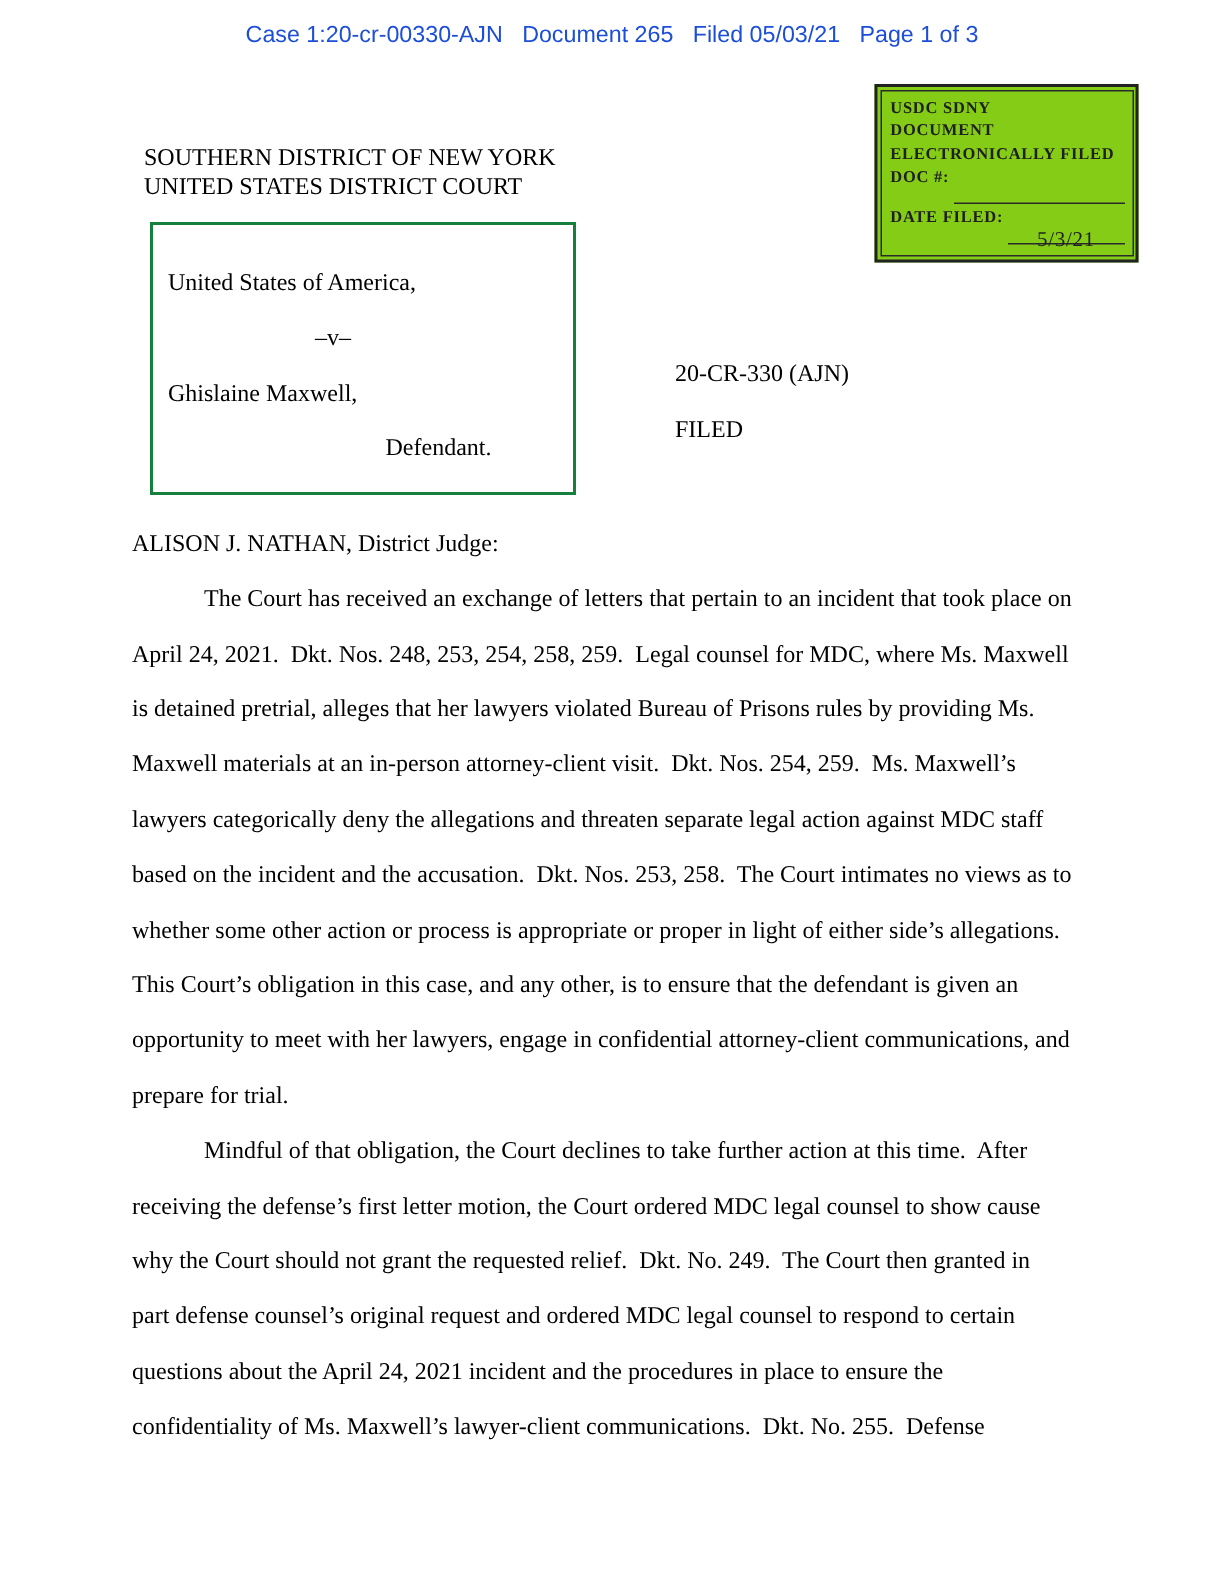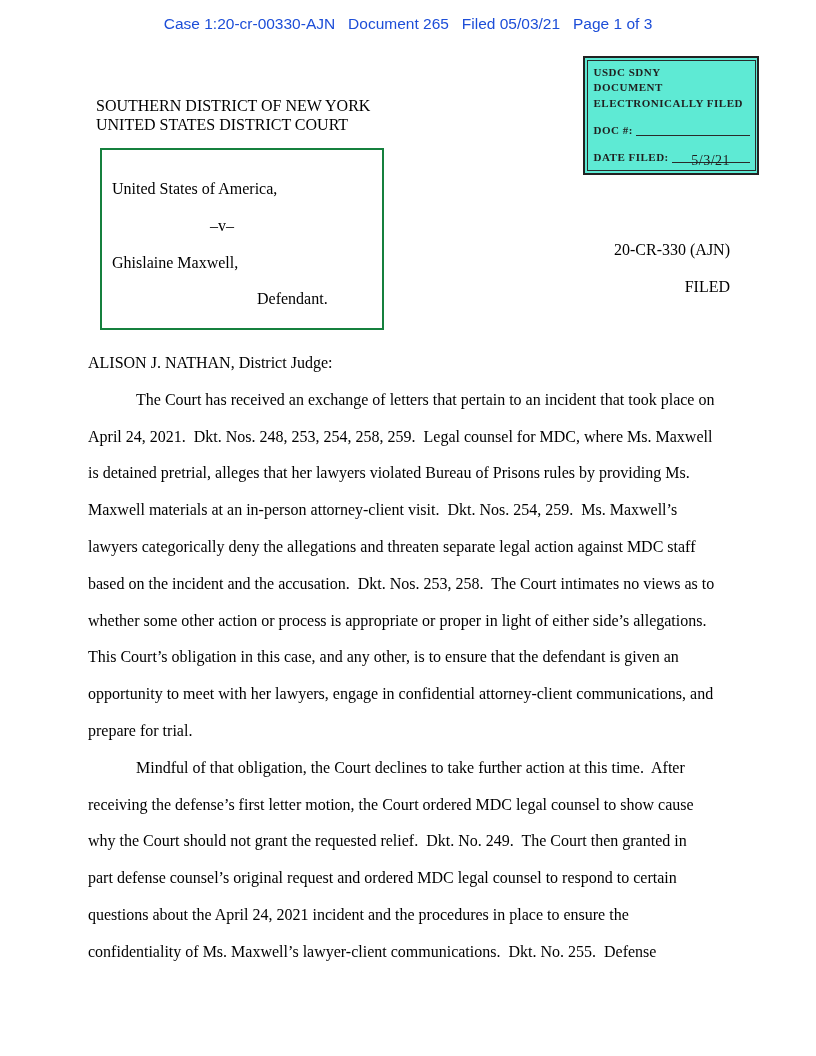--- a/index.html
+++ b/index.html
@@ -31,39 +31,39 @@
   }
 
   
   .stamp {
     position: absolute;
     top: 56px;
     left: 583px;
     width: 176px;
     border: 2.5px solid #222222;
     box-sizing: border-box;
-    background: #5eead4;
+    background: #84cc16;
   }
   .stamp-inner {
     border: 1px solid #2a2a2a;
     margin: 1.5px;
     padding: 4px 5px 5px 6px;
   }
   .stamp-line {
     font-family: "Liberation Serif", serif;
     font-weight: bold;
     font-size: 11px;
     letter-spacing: 0.5px;
     line-height: 15.5px;
     color: #1f1f1f;
     white-space: nowrap;
   }
   .stamp-row {
     display: flex;
-    align-items: flex-end;
+    align-items: flex-start;
   }
   .stamp-fill-line {
     flex: 1;
     border-bottom: 1.5px solid #2a2a2a;
     margin-left: 3px;
     margin-bottom: 2px;
     height: 12px;
     text-align: center;
     margin-top: 12px;
   }
@@ -100,23 +100,23 @@
   }
   .caption-plaintiff  { position: absolute; top: 30px;  left: 10px; }
   .caption-versus     { position: absolute; top: 67px;  left: 108px; }
   .caption-defendant  { position: absolute; top: 104px; left: 10px; }
   .caption-def-label  { position: absolute; top: 140px; left: 155px; }
 
   
   .case-info {
     position: absolute;
     top: 232px;
-    left: 460px;
+    left: 450px;
     width: 270px;
-    text-align: right;
+    text-align: left;
     font-size: 16px;
     line-height: 36.8px;
   }
 
   
   .body-block {
     position: absolute;
     top: 345px;
     left: 88px;
     width: 627px;

